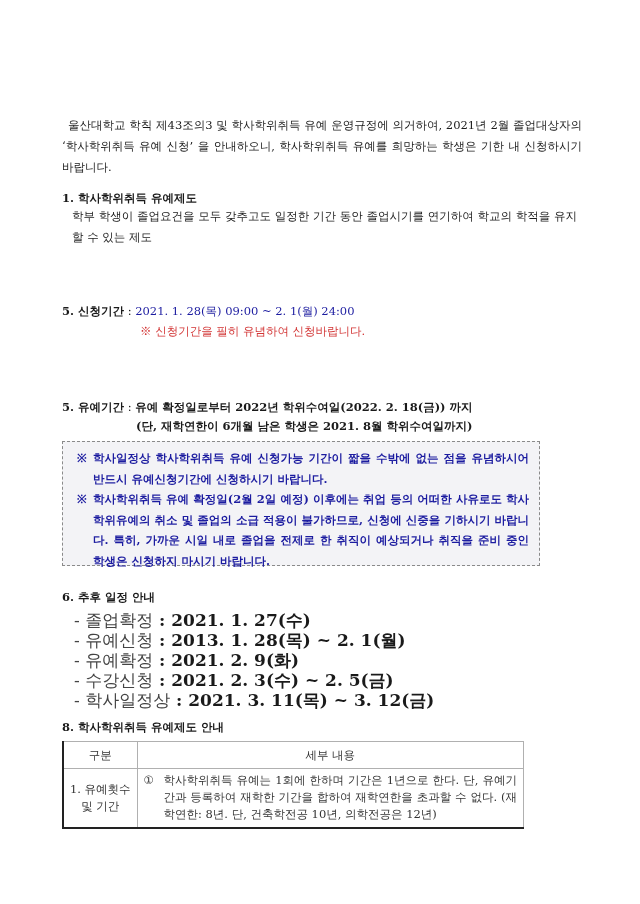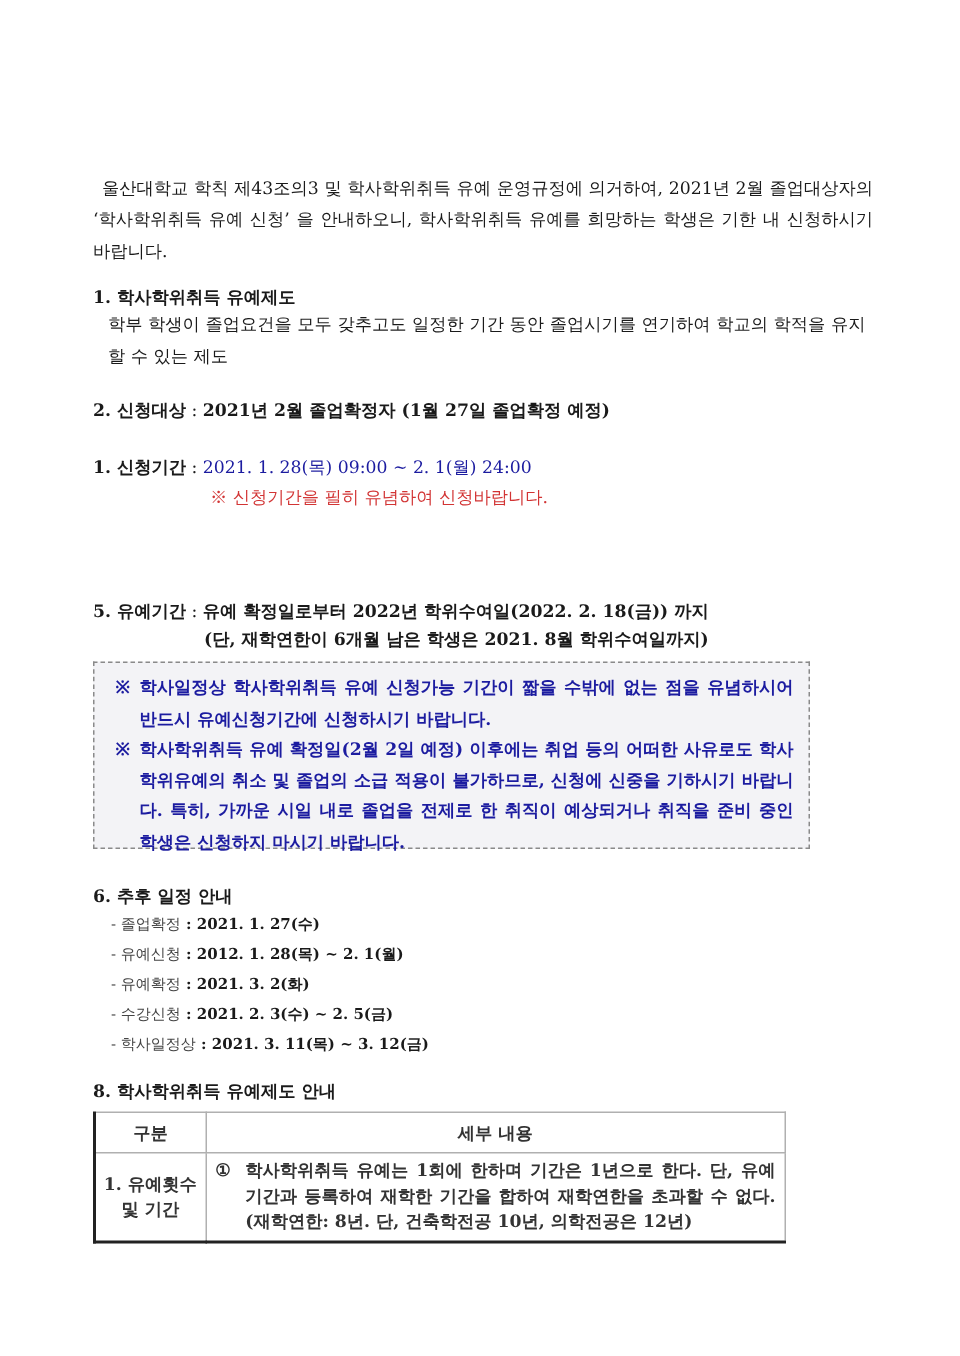--- a/index.html
+++ b/index.html
@@ -35,54 +35,51 @@
     .notice {
       position: absolute; left: 62px; top: 441px; width: 478px; height: 125px;
       background: #f3f3f6;
       border: 1px dashed #8a8a8a;
       padding: 6px 10px 0 14px;
       color: #1c1ca0; font-weight: bold; line-height: 20.5px; font-size: 11.5px;
     }
     .notice-item { display: flex; }
     .notice-mark { width: 16px; flex: 0 0 16px; }
     .notice-text { flex: 1; text-align: justify; }
-    .sched { position: absolute; left: 74px; font-size: 10px; white-space: nowrap; }
+    .sched { position: absolute; left: 74px; font-size: 17px; white-space: nowrap; }
     .sched .lbl { color: #444; }
     table.info {
       position: absolute; left: 62px; top: 741px; width: 462px;
       border-collapse: collapse; font-size: 11.5px; color: #333;
     }
     table.info td, table.info th {
-      border: 1px solid #b0b0b0; font-weight: bold;
+      border: 1px solid #b0b0b0; font-weight: normal;
     }
     table.info { border-left: 2px solid #222; border-bottom: 2px solid #222; }
     table.info th { height: 27px; text-align: center; }
     table.info td.c1 { width: 74px; text-align: center; vertical-align: middle; line-height: 17px; padding: 2px 2px; }
     table.info td.c2 { padding: 3px 6px 4px 6px; line-height: 17px; }
     .circ { display: flex; }
     .circ .num { width: 20px; flex: 0 0 20px; }
     .circ .txt { flex: 1; text-align: justify; }
   </style>
 </head>
 <body>
 
 <div class="page">
 
 
   <div class="para" style="text-indent:6px;">울산대학교 학칙 제43조의3 및 학사학위취득 유예 운영규정에 의거하여, 2021년 2월 졸업대상자의 ‘학사학위취득 유예 신청’ 을 안내하오니, 학사학위취득 유예를 희망하는 학생은 기한 내 신청하시기 바랍니다.</div>
 
   <div class="sec-head" style="top:191px;">1. 학사학위취득 유예제도</div>
   <div class="indent-block" style="top:206px;">학부 학생이 졸업요건을 모두 갖추고도 일정한 기간 동안 졸업시기를 연기하여 학교의 학적을 유지할 수 있는 제도</div>
 
-  <div class="line" style="left:62px; top:266px;">
-    <span class="bold">2. 신청대상</span><span> : </span><span class="bold">2021년 2월 졸업확정자 (1월 27일 졸업확정 예정)</span>
-  </div>
 
   <div class="line" style="left:62px; top:304px;">
-    <span class="bold">1. 신청기간</span><span> : </span><span class="blue">2021. 1. 28(목) 09:00 ~ 2. 1(월) 24:00</span>
+    <span class="bold">5. 신청기간</span><span> : </span><span class="blue">2021. 1. 28(목) 09:00 ~ 2. 1(월) 24:00</span>
   </div>
   <div class="line red" style="left:140px; top:324px;text-align:center;">※ 신청기간을 필히 유념하여 신청바랍니다.</div>
 
 
   <div class="line" style="left:62px; top:400px;">
     <span class="bold">5. 유예기간</span><span> : </span><span class="bold">유예 확정일로부터 2022년 학위수여일(2022. 2. 18(금)) 까지</span>
   </div>
   <div class="line bold" style="left:136px; top:419px;">(단, 재학연한이 6개월 남은 학생은 2021. 8월 학위수여일까지)</div>
 
   <div class="notice">
@@ -94,24 +91,24 @@
       <span class="notice-mark">※</span>
       <span class="notice-text">학사학위취득 유예 확정일(2월 2일 예정) 이후에는 취업 등의 어떠한 사유로도 학사학위유예의 취소 및 졸업의 소급 적용이 불가하므로, 신청에 신중을 기하시기 바랍니다. 특히, 가까운 시일 내로 졸업을 전제로 한 취직이 예상되거나 취직을 준비 중인 학생은 신청하지 마시기 바랍니다.</span>
     </div>
   </div>
 
   <div class="sec-head" style="top:590px;">6. 추후 일정 안내</div>
   <div class="sched" style="top:609px;">
     <span class="lbl">- 졸업확정</span><span class="bold"> : 2021. 1. 27(수)</span>
   </div>
   <div class="sched" style="top:629px;">
-    <span class="lbl">- 유예신청</span><span class="bold"> : 2012. 1. 28(목) ~ 2. 1(월)</span>
+    <span class="lbl">- 유예신청</span><span class="bold"> : 2013. 1. 28(목) ~ 2. 1(월)</span>
   </div>
   <div class="sched" style="top:649px;">
-    <span class="lbl">- 유예확정</span><span class="bold"> : 2021. 3. 2(화)</span>
+    <span class="lbl">- 유예확정</span><span class="bold"> : 2021. 2. 9(화)</span>
   </div>
   <div class="sched" style="top:669px;">
     <span class="lbl">- 수강신청</span><span class="bold"> : 2021. 2. 3(수) ~ 2. 5(금)</span>
   </div>
   <div class="sched" style="top:689px;">
     <span class="lbl">- 학사일정상</span><span class="bold"> : 2021. 3. 11(목) ~ 3. 12(금)</span>
   </div>
 
   <div class="sec-head" style="top:720px;">8. 학사학위취득 유예제도 안내</div>
   <table class="info">

